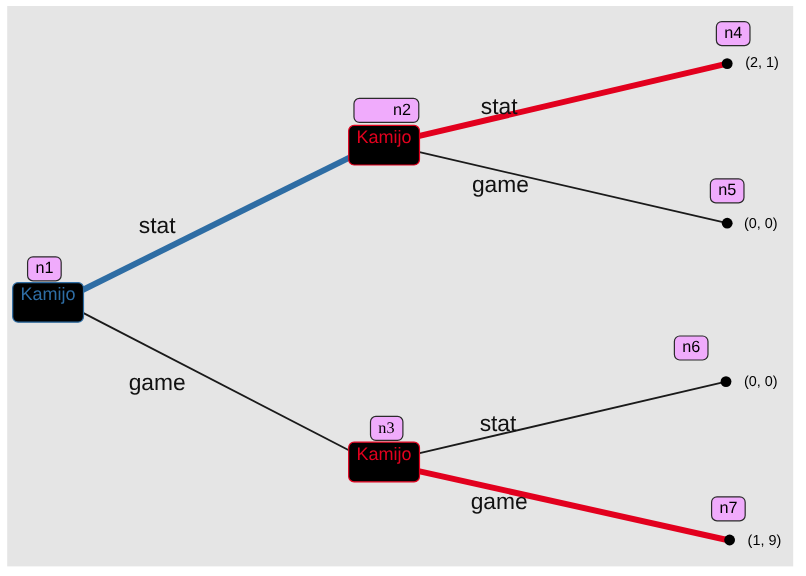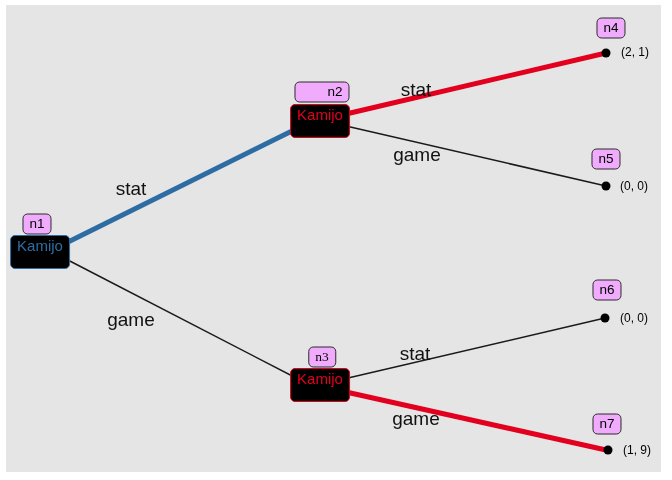--- a/index.html
+++ b/index.html
@@ -58,21 +58,21 @@
   <div class="abs elabel" style="left:416px; top:90px;">stat</div>
   <div class="abs elabel" style="left:417px; top:155px;">game</div>
   <div class="abs elabel" style="left:415px; top:354px;">stat</div>
   <div class="abs elabel" style="left:416px; top:419px;">game</div>
 
   <div class="abs nlabel" style="left:37px;  top:224px;">n1</div>
   <div class="abs nlabel" style="left:322px; top:92px;padding-left:32px;">n2</div>
   <div class="abs nlabel" style="left:322px; top:357px;font-family:Liberation Serif, serif;">n3</div>
   <div class="abs nlabel" style="left:611px; top:28px;">n4</div>
   <div class="abs nlabel" style="left:606px; top:159px;">n5</div>
-  <div class="abs nlabel" style="left:607px; top:290px;">n6</div>
+  <div class="abs nlabel" style="left:576px; top:290px;">n6</div>
   <div class="abs nlabel" style="left:607px; top:424px;">n7</div>
 
   <div class="abs player p1" style="left:40px;  top:252px;">Kamijo</div>
   <div class="abs player p2" style="left:320px; top:121px;">Kamijo</div>
   <div class="abs player p2" style="left:320px; top:385px;">Kamijo</div>
 
   <div class="abs payoff" style="left:635px; top:52px;">(2, 1)</div>
   <div class="abs payoff" style="left:634px; top:186px;">(0, 0)</div>
   <div class="abs payoff" style="left:634px; top:318px;">(0, 0)</div>
   <div class="abs payoff" style="left:637px; top:450px;">(1, 9)</div>

